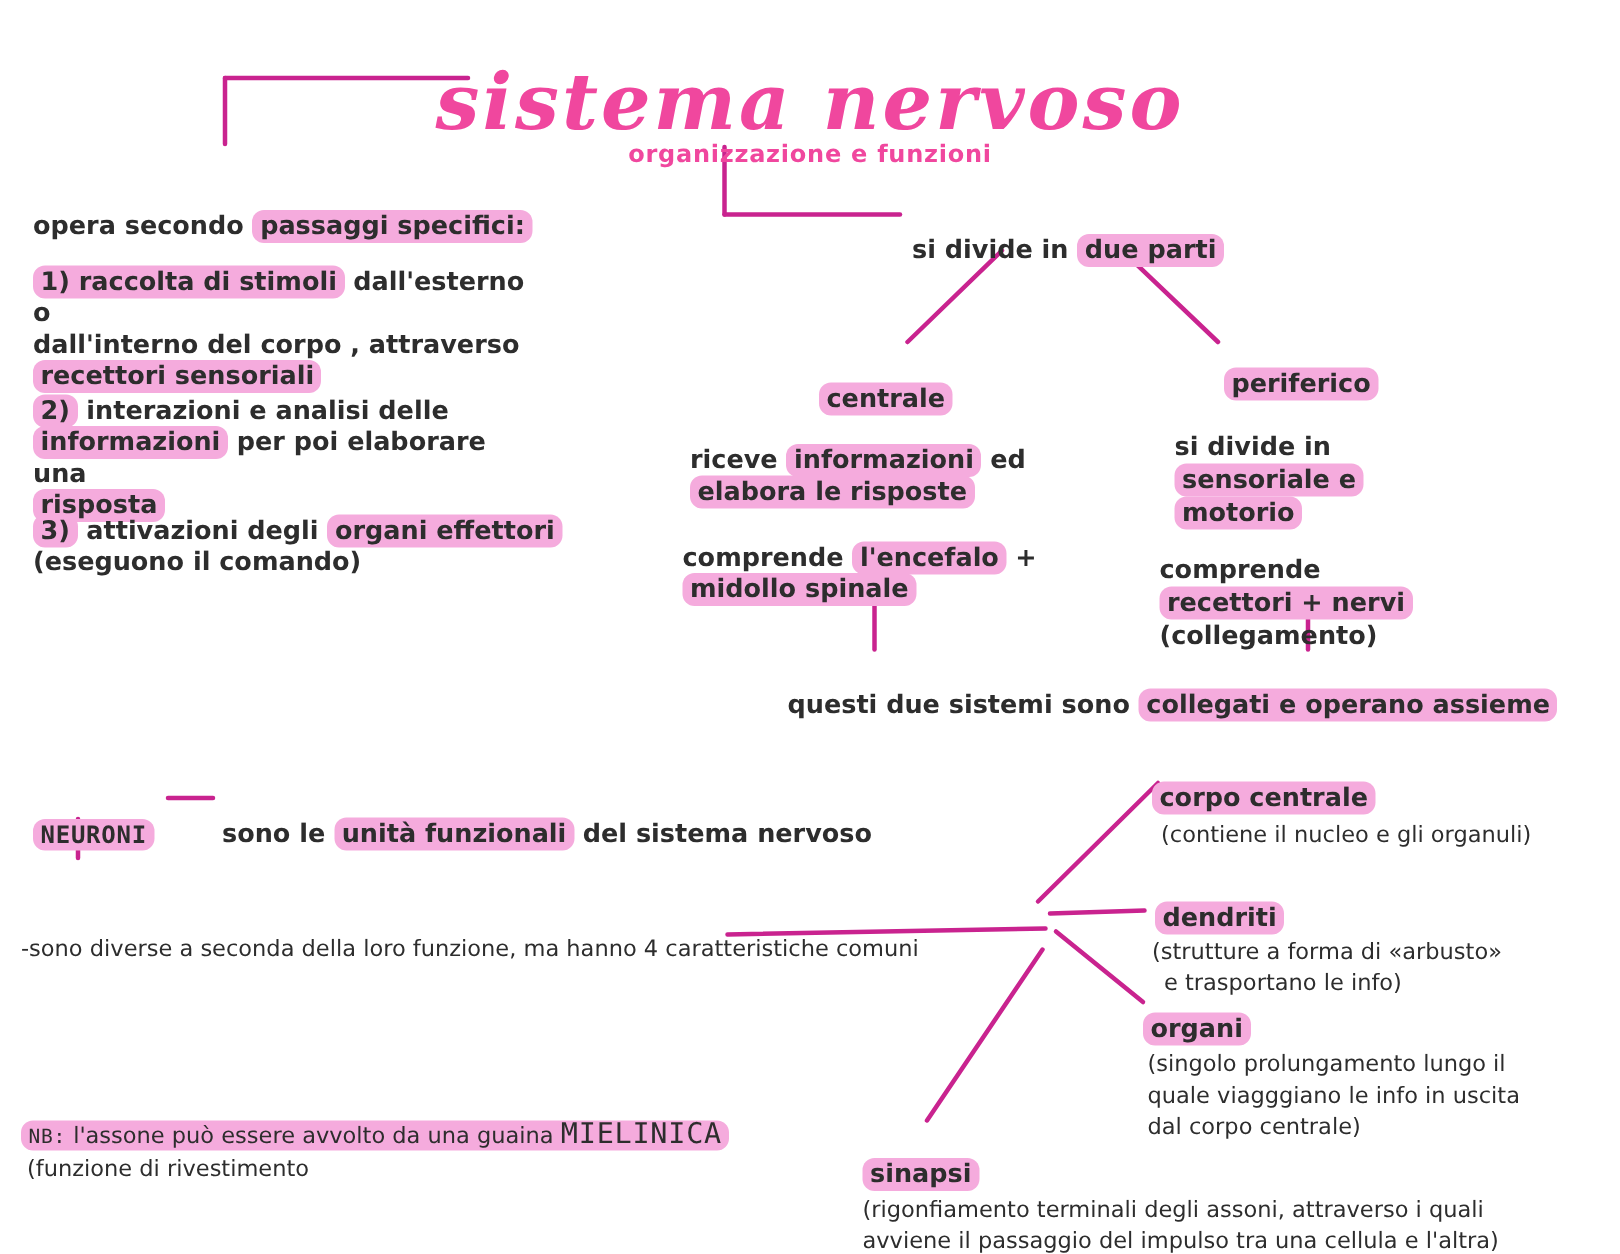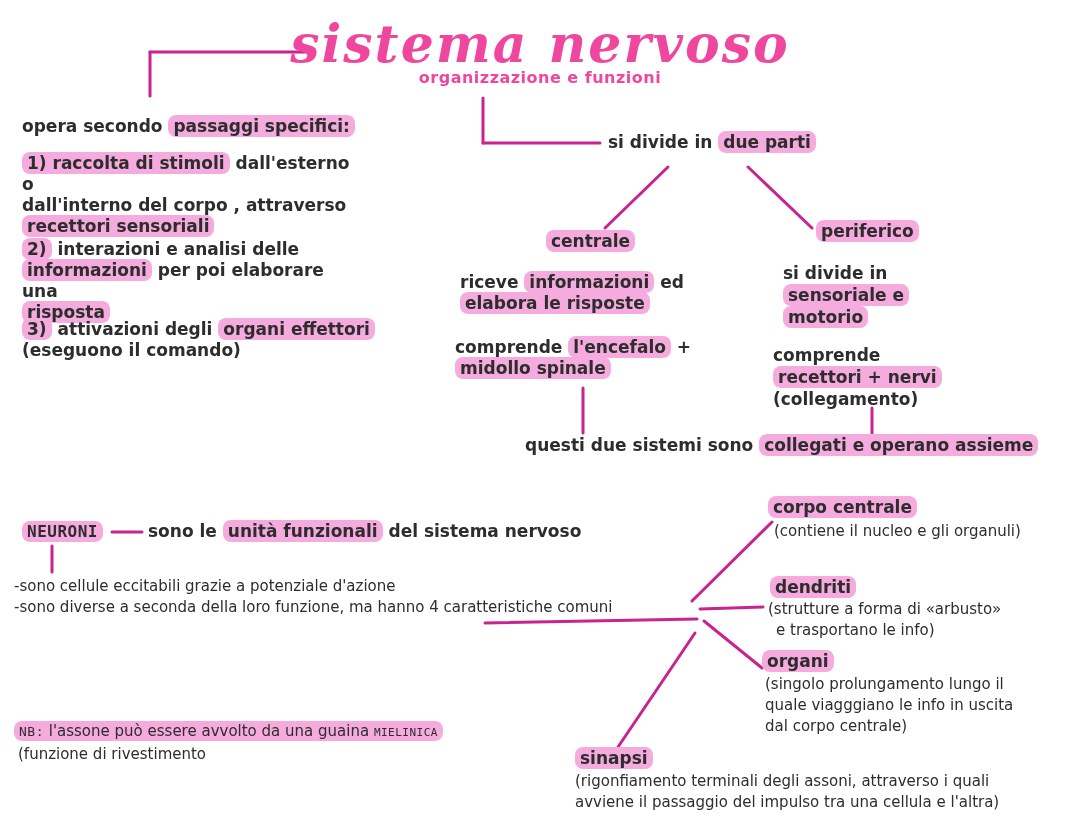--- a/index.html
+++ b/index.html
@@ -2,21 +2,21 @@
 <html style="--accent: #f0479e; --hl: #f5abdd; --line: #c9238f; --text: #2d2d2d; --bg: #ffffff;"><head>
 <meta charset="utf-8">
 <style>
   html,body{margin:0;padding:0;background:#fff;}
   .canvas{
     position:relative;width:1080px;height:836px;overflow:hidden;
     background:var(--bg,#fff);
     font-family:"DejaVu Sans","Liberation Sans",sans-serif;
     color:var(--text,#2d2d2d);
   }
-  .abs{position:absolute;}
+  .abs{position:absolute;margin-top:25px;}
   .t{font-weight:700;font-size:17px;line-height:21px;}
   .t15{font-weight:400;font-size:15px;line-height:21px;}
   .center{}
   .hl{
     background:var(--hl,#f5abdd);
     border-radius:8px;padding:1px 5px;
     box-decoration-break:clone;-webkit-box-decoration-break:clone;
   }
   .mono{font-family:"DejaVu Sans Mono","Liberation Mono",monospace;letter-spacing:.5px;}
   .title-main{
@@ -115,21 +115,21 @@
     <span>questi due sistemi sono </span><span class="hl">collegati e operano assieme</span>
   </div>
 
   <div class="abs t" style="left:22px;top:521px;">
     <span class="hl mono" style="font-size:16px;">NEURONI</span>
   </div>
   <div class="abs t" style="left:148px;top:521px;">
     <span>sono le </span><span class="hl">unità funzionali</span><span> del sistema nervoso</span>
   </div>
   <div class="abs t15" style="left:14px;top:576px;width:700px;line-height:21px;">
-    <span>-sono cellule eccitabili grazie a potenziale d'azione</span><br>
+    <br>
     <span>-sono diverse a seconda della loro funzione, ma hanno 4 caratteristiche comuni</span>
   </div>
 
   <div class="abs t" style="left:768px;top:497px;">
     <span class="hl">corpo centrale</span>
   </div>
   <div class="abs t15" style="left:774px;top:521px;width:300px;">
     <span>(contiene il nucleo e gli organuli)</span>
   </div>
 
@@ -152,19 +152,19 @@
 
   <div class="abs t" style="left:575px;top:748px;">
     <span class="hl">sinapsi</span>
   </div>
   <div class="abs t15" style="left:575px;top:771px;width:490px;line-height:21px;">
     <span>(rigonfiamento terminali degli assoni, attraverso i quali</span><br>
     <span>avviene il passaggio del impulso tra una cellula e l'altra)</span>
   </div>
 
   <div class="abs t15" style="left:14px;top:721px;">
-    <span class="hl"><span class="mono" style="font-size:13px;">NB:</span><span> l'assone può essere avvolto da una guaina </span><span class="mono" style="font-size:11px;">MIELINICA</span></span>
+    <span class="hl"><span class="mono" style="font-size:13px;">NB:</span><span> l'assone può essere avvolto da una guaina </span><span class="mono" style="font-size:19px;">MIELINICA</span></span>
   </div>
   <div class="abs t15" style="left:18px;top:744px;">
     <span>(funzione di rivestimento</span>
   </div>
 
 </div>
 
 </body></html>

